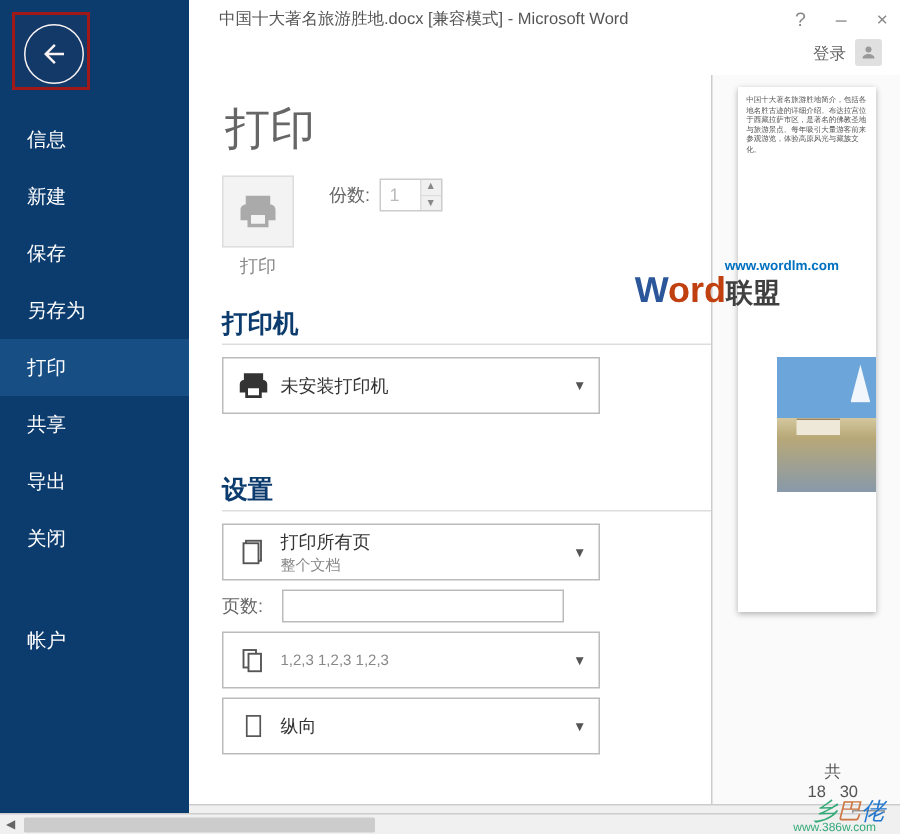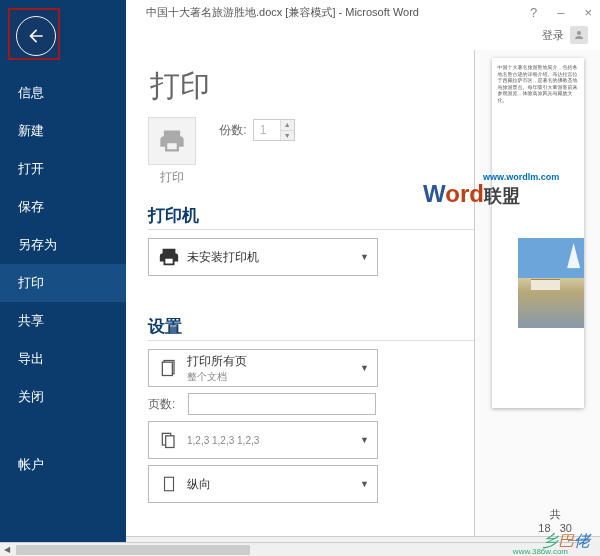--- a/index.html
+++ b/index.html
@@ -36,21 +36,21 @@
     .copies-box { display: inline-flex; align-items: center; margin-left: 20px; vertical-align: top; margin-top: 2px; }
     .copies-label { color: #666; font-size: 12px; margin-right: 6px; }
     .copies-input { width: 42px; height: 22px; border: 1px solid #ccc; background: #fff; display: flex; }
     .copies-val { flex: 1; display: flex; align-items: center; padding-left: 6px; color: #bbb; }
     .spinner { width: 14px; display: flex; flex-direction: column; }
     .spinner div { flex: 1; background: #f0f0f0; border-left: 1px solid #ddd; font-size: 7px; display: flex; align-items: center; justify-content: center; color: #888; }
     .spinner div:first-child { border-bottom: 1px solid #ddd; }
     
     .section-heading { color: #0c3c6e; font-size: 17px; font-weight: bold; margin: 18px 22px 8px; border-bottom: 1px solid #ddd; padding-bottom: 2px; }
     
-    .combo { margin: 0 22px 6px; height: 38px; border: 1px solid #bbb; background: #fff; display: flex; align-items: center; padding: 0 8px; cursor: pointer; position: relative; width: 230px; }
+    .combo { margin: 0 22px 6px; height: 38px; border: 1px solid #bbb; background: #fff; display: flex; align-items: center; padding: 0 8px; cursor: pointer; position: relative; width: 252px; }
     .combo-icon { width: 24px; display: flex; align-items: center; justify-content: center; }
     .combo-content { flex: 1; padding-left: 6px; }
     .combo-title { color: #333; font-size: 12px; }
     .combo-sub { color: #888; font-size: 10px; }
     .combo-arrow { color: #555; font-size: 9px; }
     
     .right-link { text-align: right; margin: 0 48px 4px 22px; color: #888; font-size: 11px; cursor: pointer; }
     
     .page-row { display: flex; align-items: center; margin: 0 22px 6px; }
     .page-label { color: #666; width: 40px; }
@@ -75,21 +75,21 @@
     .scrollbar-corner { position: absolute; right: 0; bottom: 0; width: 14px; height: 14px; background: #f0f0f0; }
     
     .watermark { position: absolute; right: 80px; top: 180px; font-family: Arial; font-weight: bold; pointer-events: none; }
     .wm-url { color: #0070c0; font-size: 9px; position: absolute; top: -8px; left: 60px; }
     .wm-text { font-size: 24px; }
     .wm-w { color: #2b579a; }
     .wm-ord { color: #c04010; }
     .wm-cn { color: #404040; font-size: 18px; }
     
     .brand-logo { position: absolute; right: 10px; bottom: 4px; font-size: 16px; font-weight: normal; font-style: italic; }
-    .brand-306 { position: absolute; right: 32px; bottom: 0; font-size: 8px; color: #3a7; }
+    .brand-306 { position: absolute; right: 16px; bottom: 0; font-size: 8px; color: #3a7; }
     
     .page-total-info { position: absolute; right: 28px; bottom: 22px; font-size: 11px; color: #555; text-align: center; }
   </style>
 </head>
 <body>
 
 <div class="titlebar">
   <span class="titlebar-text">中国十大著名旅游胜地.docx [兼容模式] - Microsoft Word</span>
   <div class="titlebar-btns">
     <span class="titlebar-btn">?</span>
@@ -113,21 +113,20 @@
     <div class="back-highlight"></div>
     <div class="back-btn">
       <svg viewBox="0 0 24 24">
           <path d="M20 11H7.8l5.6-5.6L12 4l-8 8 8 8 1.4-1.4L7.8 13H20z"></path>
         </svg>
     </div>
   </div>
   <div class="sidebar-menu">
     <div class="sidebar-item">信息</div>
     <div class="sidebar-item">新建</div>
-    <div class="sidebar-item">打开</div>
     <div class="sidebar-item">保存</div>
     <div class="sidebar-item">另存为</div>
     <div class="sidebar-item selected">打印</div>
     <div class="sidebar-item">共享</div>
     <div class="sidebar-item">导出</div>
     <div class="sidebar-item">关闭</div>
     <div class="sidebar-gap"></div>
     <div class="sidebar-item">帐户</div>
   </div>
 </div>

